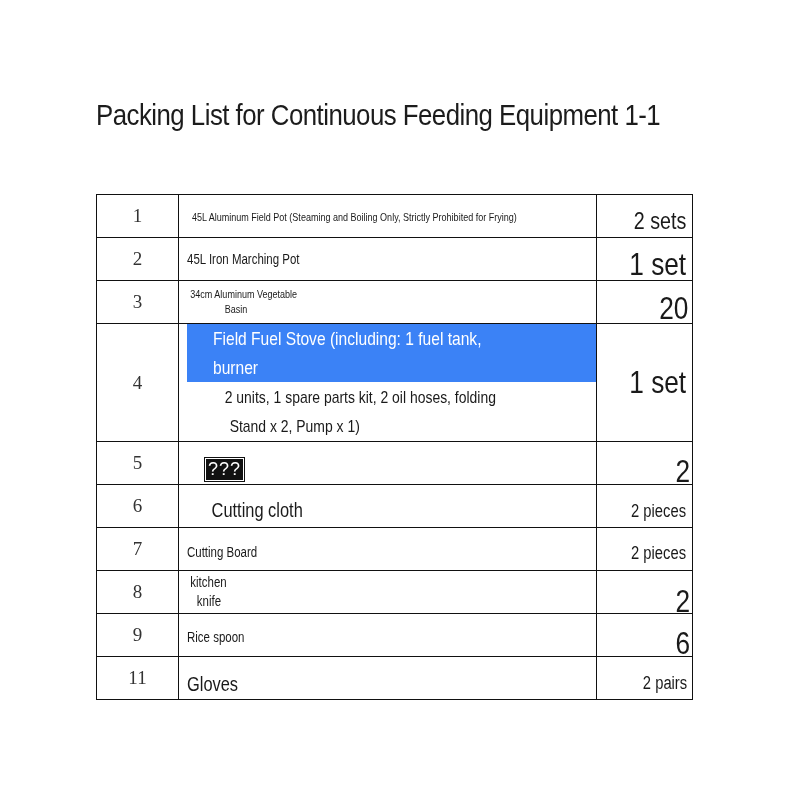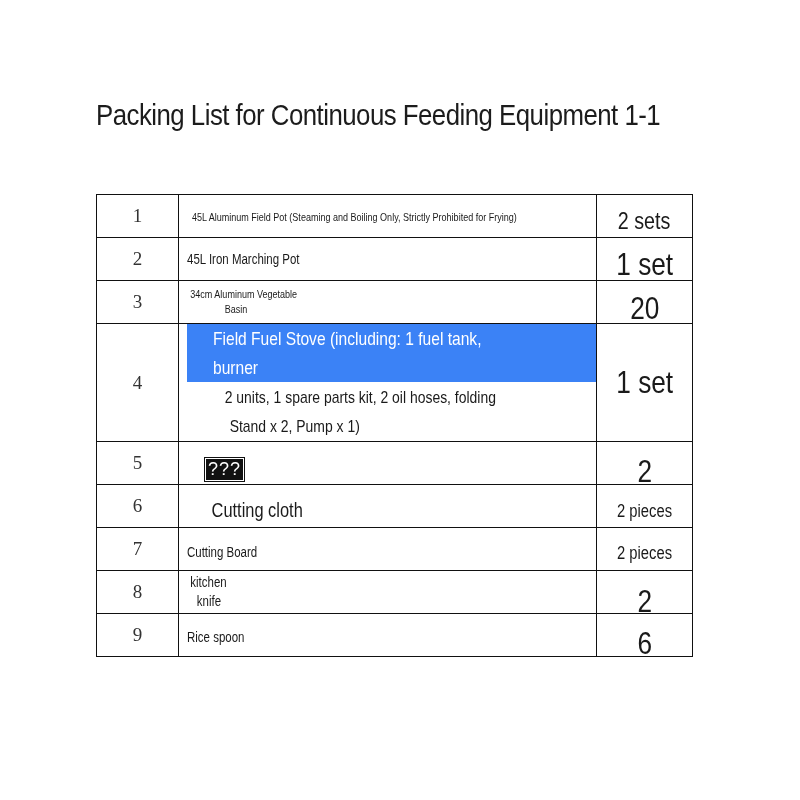--- a/index.html
+++ b/index.html
@@ -26,21 +26,21 @@
     col.c-qty { width: 96px; }
     th { font-weight: normal; }
     .h-serial { font-size: 16px; text-align: center; line-height: 22px; transform: scaleX(0.9); }
     .h-name { font-size: 22px; text-align: center; text-decoration: underline; text-decoration-thickness: 1px; }
     .h-qty { font-size: 17px; text-align: center; transform: scaleX(0.9); }
     .serial {
       font-family: "Liberation Serif", "DejaVu Serif", serif;
       font-size: 19px; text-align: center; color: #333;
     }
     .name { padding-left: 8px !important; white-space: nowrap; }
-    .qty { text-align: center; white-space: nowrap; }
+    .qty { text-align: right; white-space: nowrap; }
     .narrow { display: inline-block; transform: scaleX(0.82); transform-origin: left center; }
     .narrow-c { display: inline-block; transform: scaleX(0.82); transform-origin: center center; }
     .sz-xs { font-size: 11px; }
     .sz-s { font-size: 14px; }
     .sz-m { font-size: 17px; }
     .sz-l { font-size: 20px; }
     .q-s { font-size: 18px; }
     .q-m { font-size: 24px; }
     .q-l { font-size: 32px; }
     .multiline { white-space: normal; line-height: 19px; }
@@ -129,14 +129,19 @@
     <td class="qty"><span class="narrow-c q-l" style="position:relative;top:9px">2</span></td>
   </tr>
 
   <tr style="height:43px">
     <td class="serial">9</td>
     <td class="name"><span class="narrow sz-s" style="position:relative;top:2px">Rice spoon</span></td>
     <td class="qty"><span class="narrow-c q-l" style="position:relative;top:8px">6</span></td>
   </tr>
 
 
+  <tr style="height:43px">
+    <td class="serial">11</td>
+    <td class="name"><span class="narrow sz-l" style="position:relative;top:6px">Gloves</span></td>
+    <td class="qty"><span class="narrow-c q-s" style="position:relative;top:5px">2 pairs</span></td>
+  </tr>
 </tbody>
   </table>
 
 </body></html>

